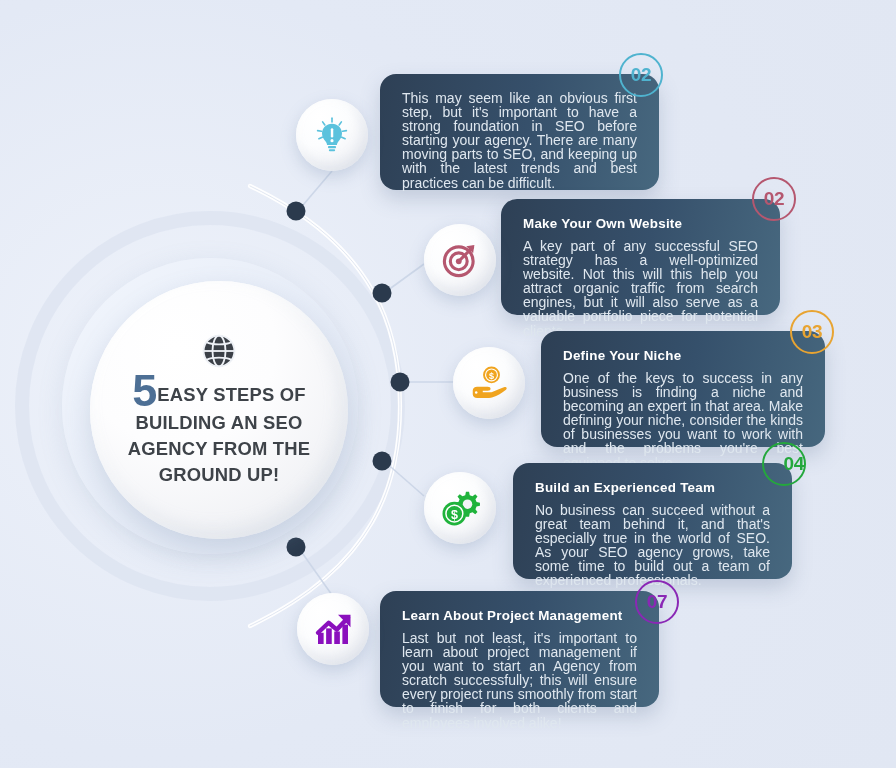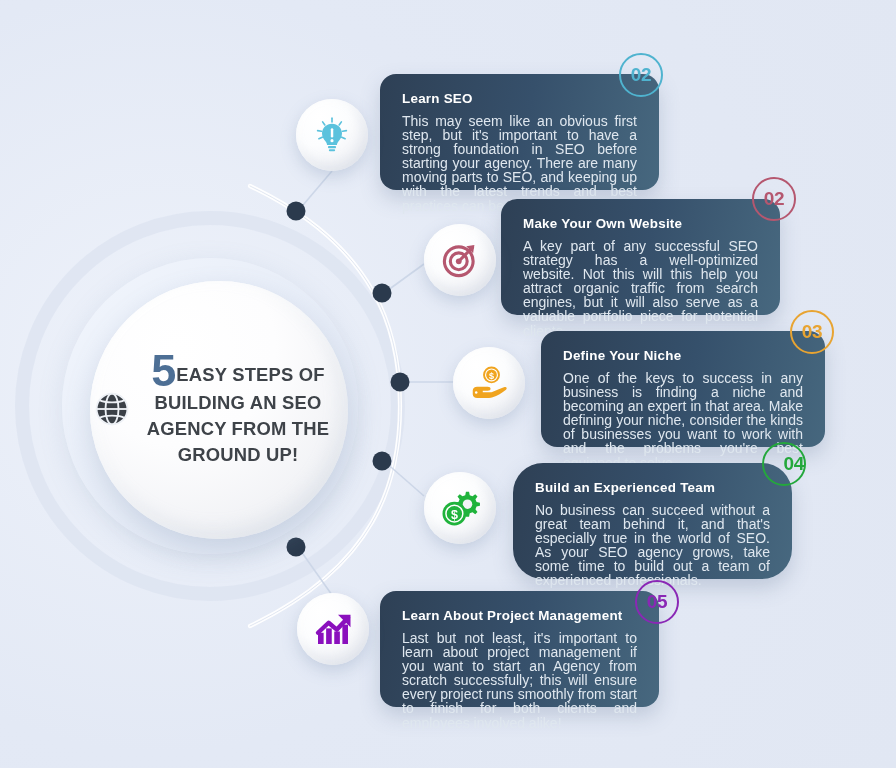--- a/index.html
+++ b/index.html
@@ -51,21 +51,21 @@
     top: 281px;
     width: 258px;
     height: 258px;
     border-radius: 50%;
     background: radial-gradient(circle at 34% 26%, #ffffff 0%, #fdfdfe 38%, #f2f3f6 72%, #e7e9ee 100%);
     box-shadow:
       0 10px 26px rgba(110,130,165,0.22),
       inset -6px -8px 18px rgba(175,185,205,0.22),
       inset 5px 6px 14px rgba(255,255,255,0.9);
     display: flex;
-    flex-direction: row;
+    flex-direction: column;
     align-items: center;
     justify-content: center;
     text-align: center;
   }
 
   .globe-icon {
     width: 38px;
     height: 38px;
     margin-bottom: 2px;
     display: block;
@@ -147,21 +147,20 @@
     left: 501px; top: 199px; width: 279px; height: 116px;
     background: linear-gradient(100deg, #2e4055 0%, #36506b 52%, #47687f 100%);
   }
   .card-3 {
     left: 541px; top: 331px; width: 284px; height: 116px;
     background: linear-gradient(100deg, #2d3f54 0%, #35506b 52%, #46677e 100%);
   }
   .card-4 {
     left: 513px; top: 463px; width: 279px; height: 116px;
     background: linear-gradient(100deg, #2e4055 0%, #36506b 52%, #47687f 100%);
-    border-radius: 30px;
   }
   .card-5 {
     left: 380px; top: 591px; width: 279px; height: 116px;
     background: linear-gradient(100deg, #2e4055 0%, #36506b 52%, #47687f 100%);
   }
 
   
   .badge {
     position: absolute;
     width: 44px;
@@ -282,21 +281,20 @@
         <rect x="21" y="31" width="9" height="25"></rect>
         <rect x="34" y="36" width="9" height="20"></rect>
         <rect x="47" y="25" width="9" height="31"></rect>
       </g>
       <path d="M8 38 L25 22 L38 33 L56 14" fill="none" stroke="#8a10bd" stroke-width="7" stroke-linejoin="round" stroke-linecap="round"></path>
       <path d="M40 9 L60 9 L60 29 Z" fill="#8a10bd"></path>
     </svg>
   </div>
 
   <div class="card card-1">
-    <div class="card-title">Learn SEO</div>
     <div class="card-body">This may seem like an obvious first step, but it's important to have a strong foundation in SEO before starting your agency. There are many moving parts to SEO, and keeping up with the latest trends and best practices can be difficult.</div>
   </div>
   <div class="card card-2">
     <div class="card-title">Make Your Own Website</div>
     <div class="card-body">A key part of any successful SEO strategy has a well-optimized website. Not this will this help you attract organic traffic from search engines, but it will also serve as a valuable portfolio piece for potential clients.</div>
   </div>
   <div class="card card-3">
     <div class="card-title">Define Your Niche</div>
     <div class="card-body">One of the keys to success in any business is finding a niche and becoming an expert in that area.  Make defining your niche, consider the kinds of businesses you want to work with and the problems you're best equipped to solve.</div>
   </div>
@@ -315,16 +313,16 @@
   <div class="badge badge-2">
     <span>02</span>
   </div>
   <div class="badge badge-3">
     <span>03</span>
   </div>
   <div class="badge badge-4">
     <span>04</span>
   </div>
   <div class="badge badge-5">
-    <span>05</span>
+    <span>07</span>
   </div>
 
 </div>
 
 </body></html>

